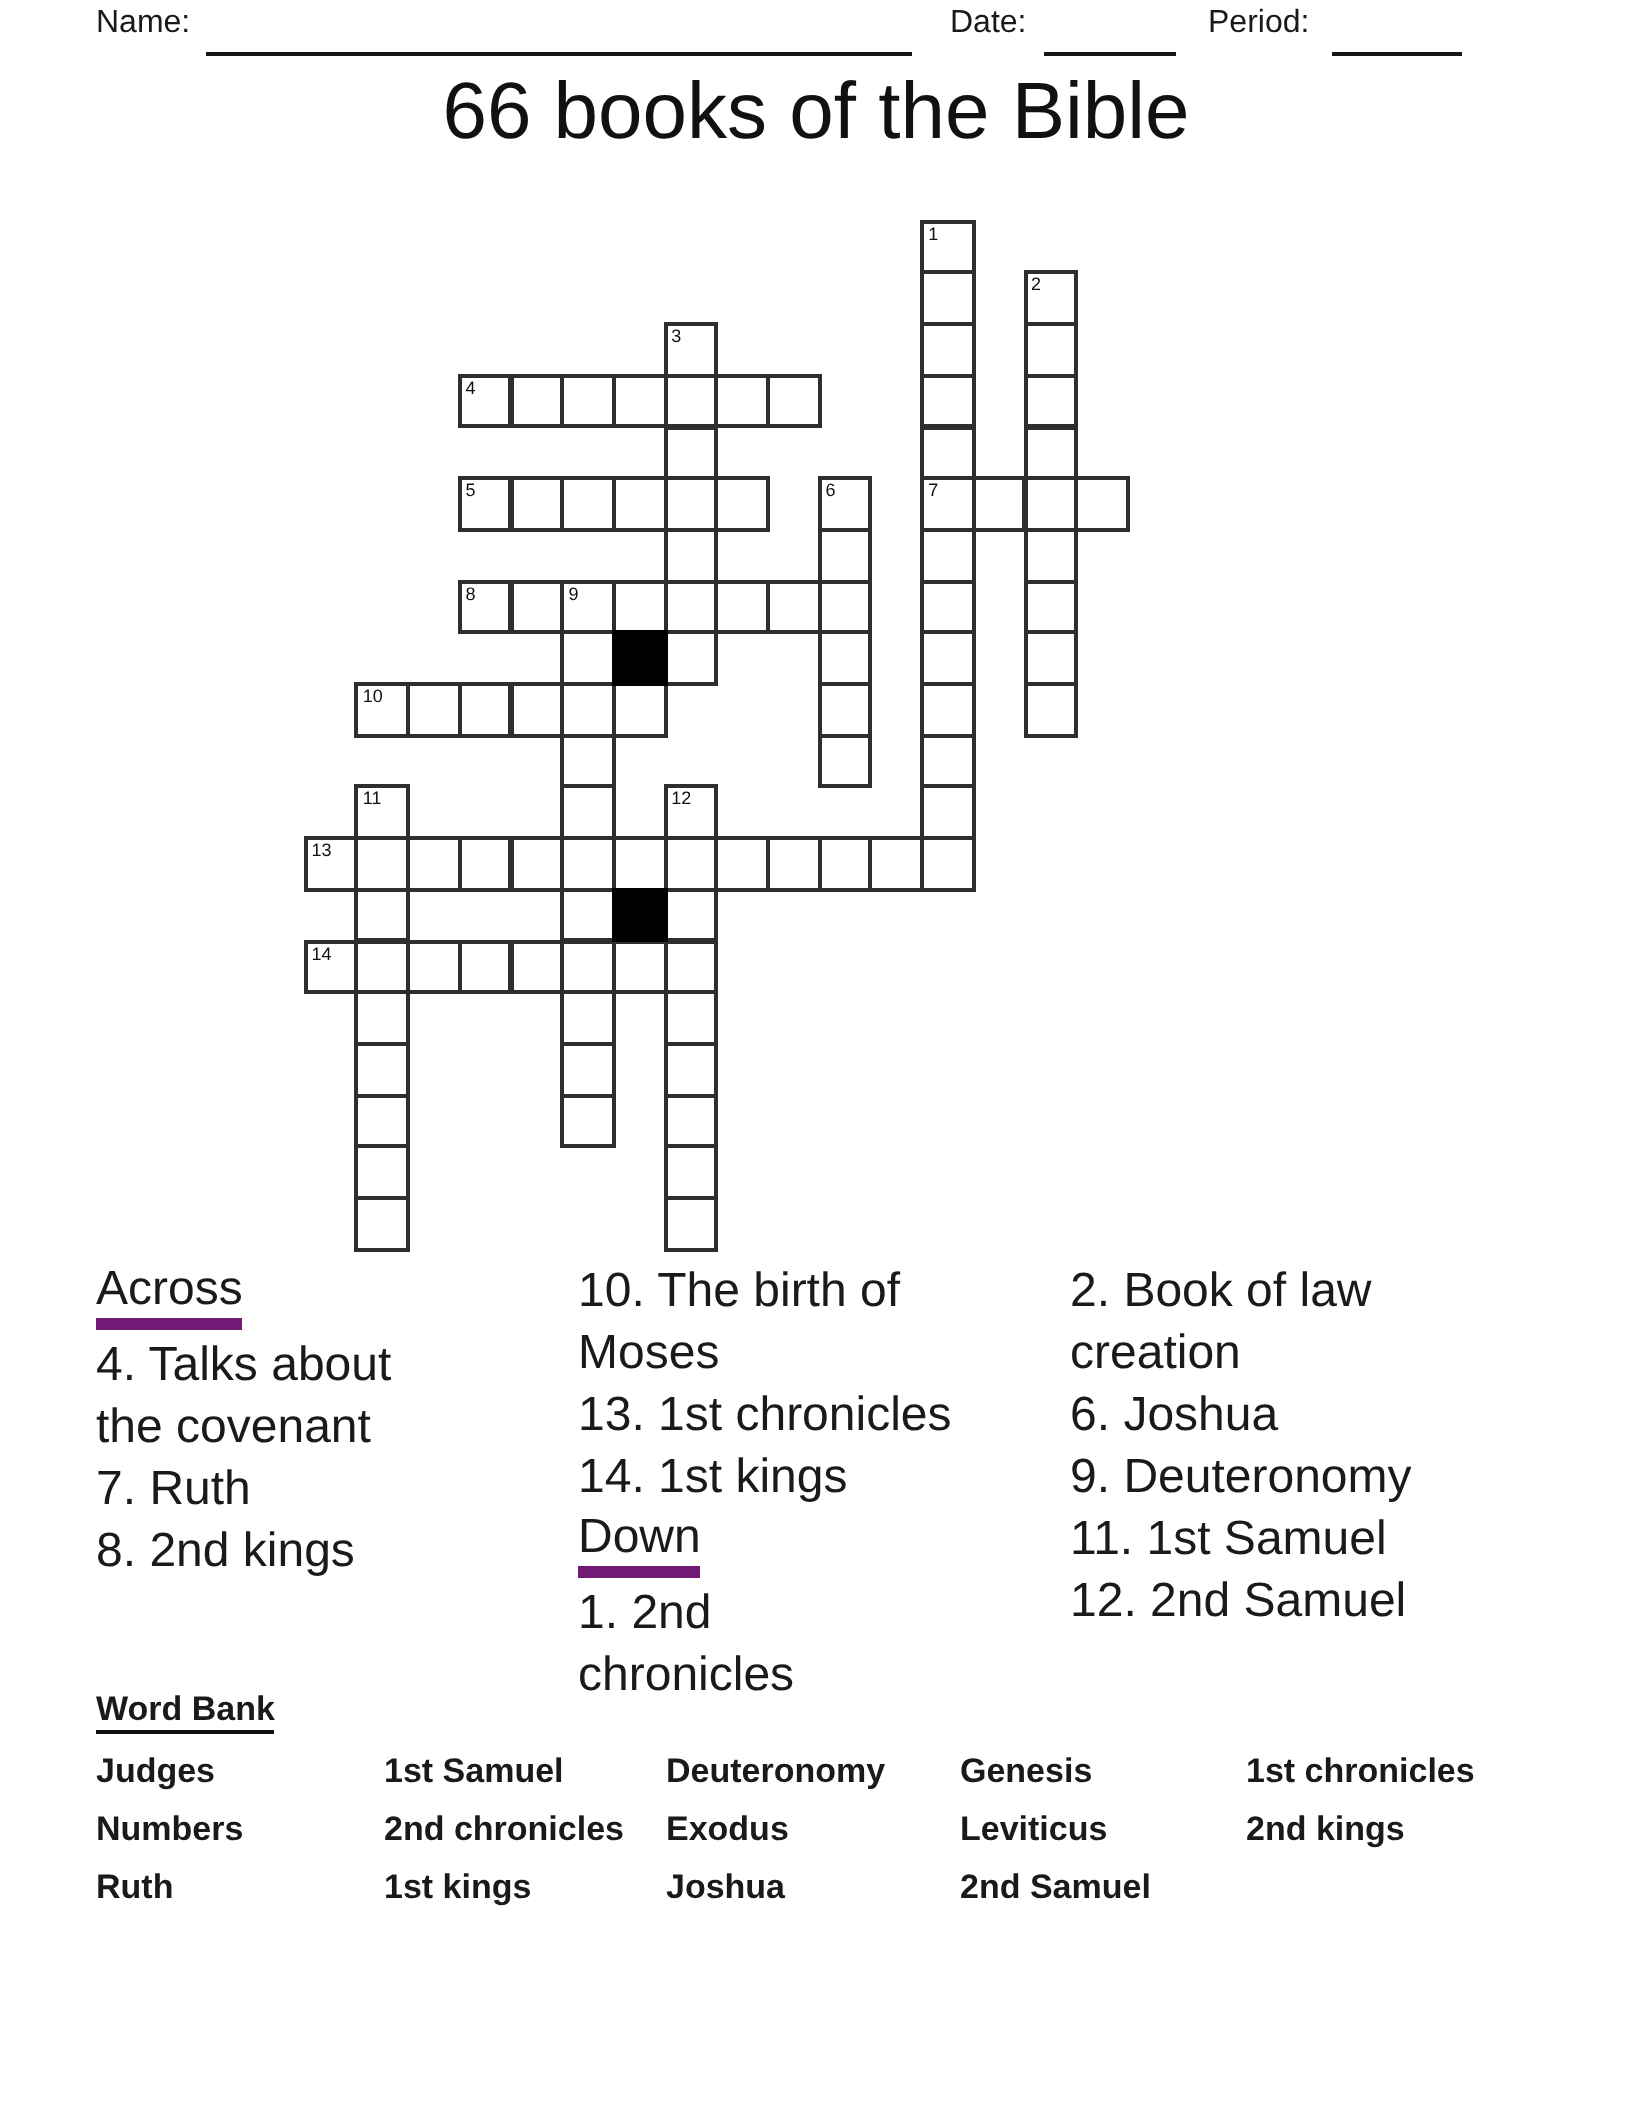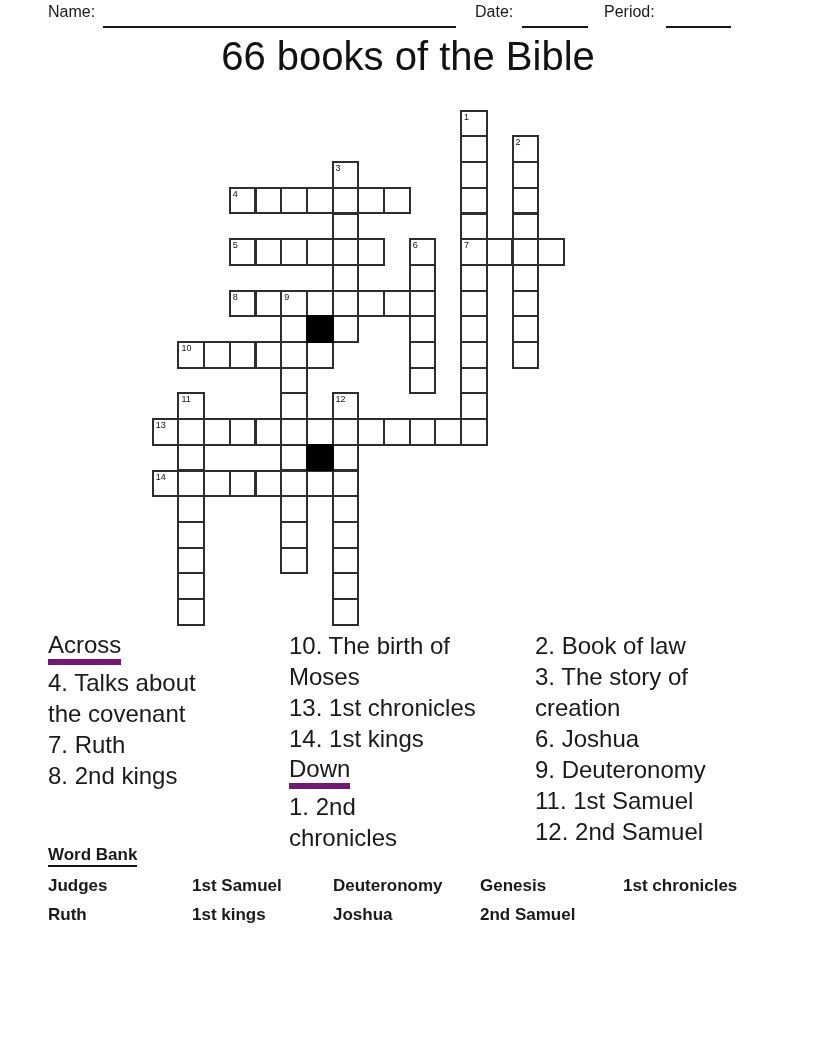--- a/index.html
+++ b/index.html
@@ -217,29 +217,29 @@
       <div class="clue-line"><b>10. </b>The birth of</div>
       <div class="clue-line">Moses</div>
       <div class="clue-line"><b>13. </b>1st chronicles</div>
       <div class="clue-line"><b>14. </b>1st kings</div>
       <div class="clue-heading">Down</div>
       <div class="clue-line"><b>1. </b>2nd</div>
       <div class="clue-line">chronicles</div>
     </div>
   <div class="clue-col" id="clue-col-2">
       <div class="clue-line"><b>2. </b>Book of law</div>
-      <div class="clue-line"><b>3. </b>The story of</div>
       <div class="clue-line">creation</div>
       <div class="clue-line"><b>6. </b>Joshua</div>
       <div class="clue-line"><b>9. </b>Deuteronomy</div>
       <div class="clue-line"><b>11. </b>1st Samuel</div>
       <div class="clue-line"><b>12. </b>2nd Samuel</div>
     </div>
 
   <div id="word-bank">
     <div class="wb-heading">Word Bank</div>
     <div id="wb-rows">
         <div class="wb-row"><span class="wb-word">Judges</span><span class="wb-word">1st Samuel</span><span class="wb-word">Deuteronomy</span><span class="wb-word">Genesis</span><span class="wb-word">1st chronicles</span></div>
+        <div class="wb-row"><span class="wb-word">Numbers</span><span class="wb-word">2nd chronicles</span><span class="wb-word">Exodus</span><span class="wb-word">Leviticus</span><span class="wb-word">2nd kings</span></div>
         <div class="wb-row"><span class="wb-word">Ruth</span><span class="wb-word">1st kings</span><span class="wb-word">Joshua</span><span class="wb-word">2nd Samuel</span><span class="wb-word"></span></div>
       </div>
   </div>
 
 </div>
 
 </body></html>

